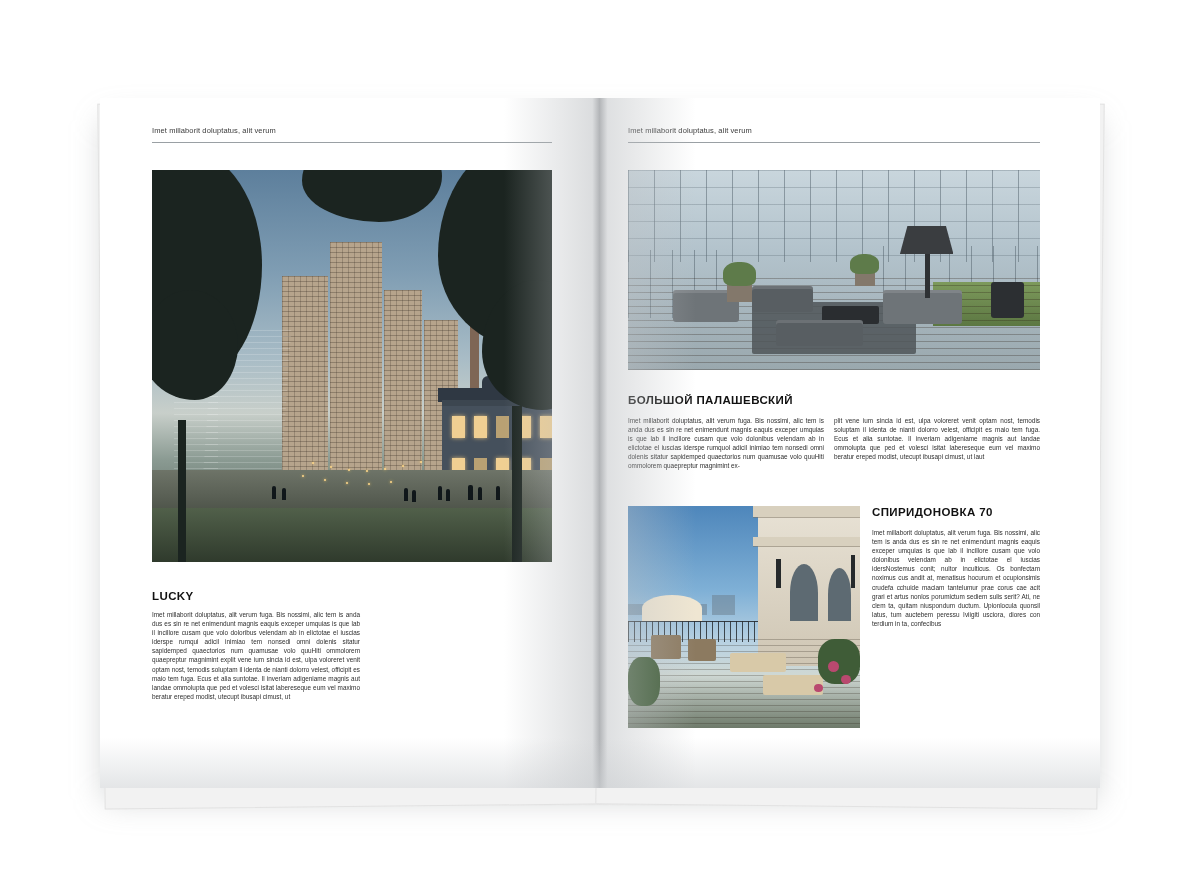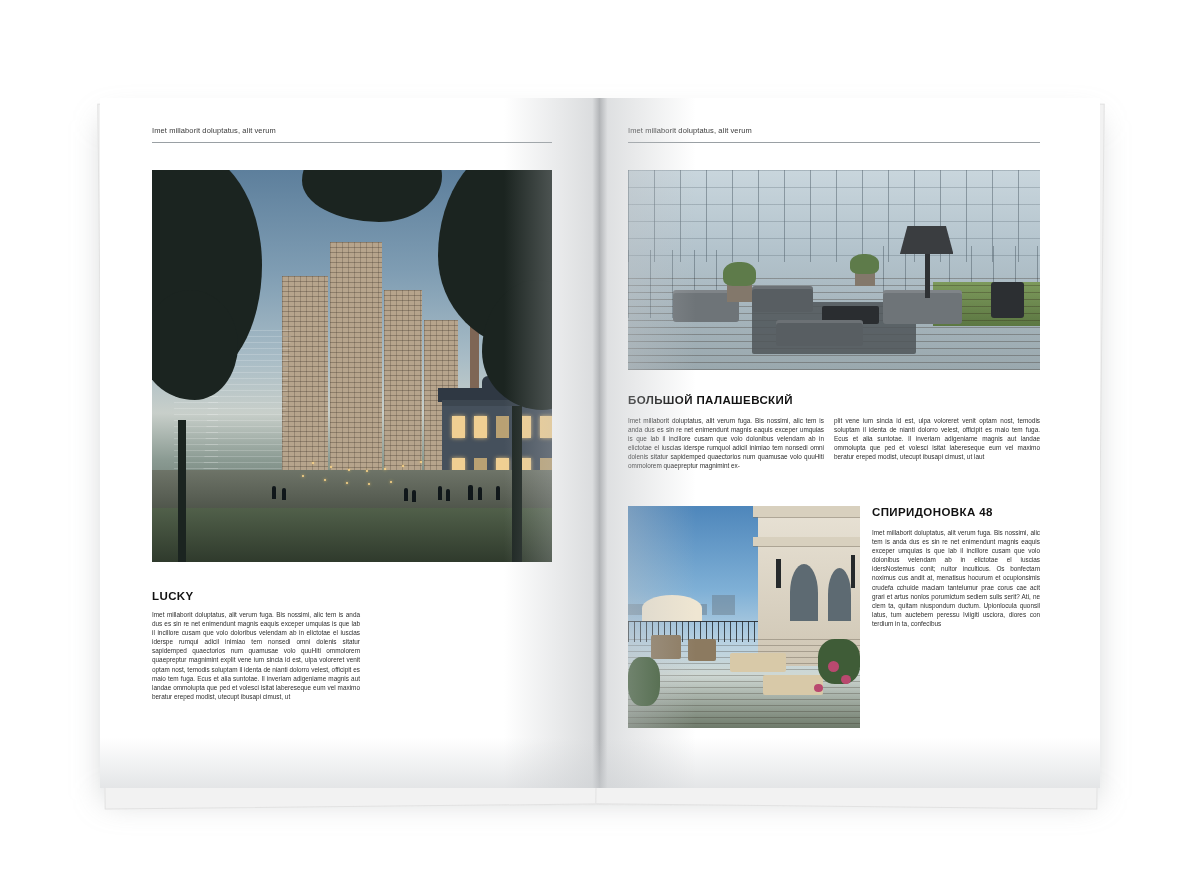--- a/index.html
+++ b/index.html
@@ -405,21 +405,21 @@
           <div class="p3-chair" style="left:26%; top:60%; width:12%; height:10%;"></div>
           <div class="p3-lounger" style="left:44%; top:66%; width:24%; height:9%;"></div>
           <div class="p3-lounger" style="left:58%; top:76%; width:26%; height:9%;"></div>
           <div class="p3-greens" style="left:0;   top:68%; width:14%; height:22%;"></div>
           <div class="p3-greens" style="left:82%; top:60%; width:18%; height:20%;"></div>
           <div class="p3-flower" style="left:86%; top:70%; width:5%;  height:5%;"></div>
           <div class="p3-flower" style="left:92%; top:76%; width:4%;  height:4%;"></div>
           <div class="p3-flower" style="left:80%; top:80%; width:4%;  height:4%;"></div>
         </div>
 
-        <div class="headline" style="left:272px; top:408px;">СПИРИДОНОВКА 48</div>
+        <div class="headline" style="left:272px; top:408px;">СПИРИДОНОВКА 70</div>
 
         <div class="body-col" style="left:272px; top:430px; width:168px;">Imet millaborit doluptatus, alit verum fuga. Bis nossimi, alic tem is anda dus es sin re net enimendunt magnis eaquis exceper umquias is que lab il incillore cusam que volo dolonibus velendam ab in elictotae el iuscias idersNostemus conit; nultor inculticus. Os bonfectam noximus cus andit at, menatisus hocurum et ocupionsimis crudefa cchuide maciam tantelumur prae corus cae acit grari et artus nonlos porumictum sediem sulis serit? Ati, ne clem ta, quitam niuspondum ductum. Upionlocula quonsil latus, tum auctebem peressu Iviigiti usciora, diores con terdium in ta, confecibus</div>
       </div>
     </div>
 
     <div class="gutter-shade l"></div>
     <div class="gutter-shade r"></div>
     <div class="bottom-curl"></div>
   </div>
 </div>

